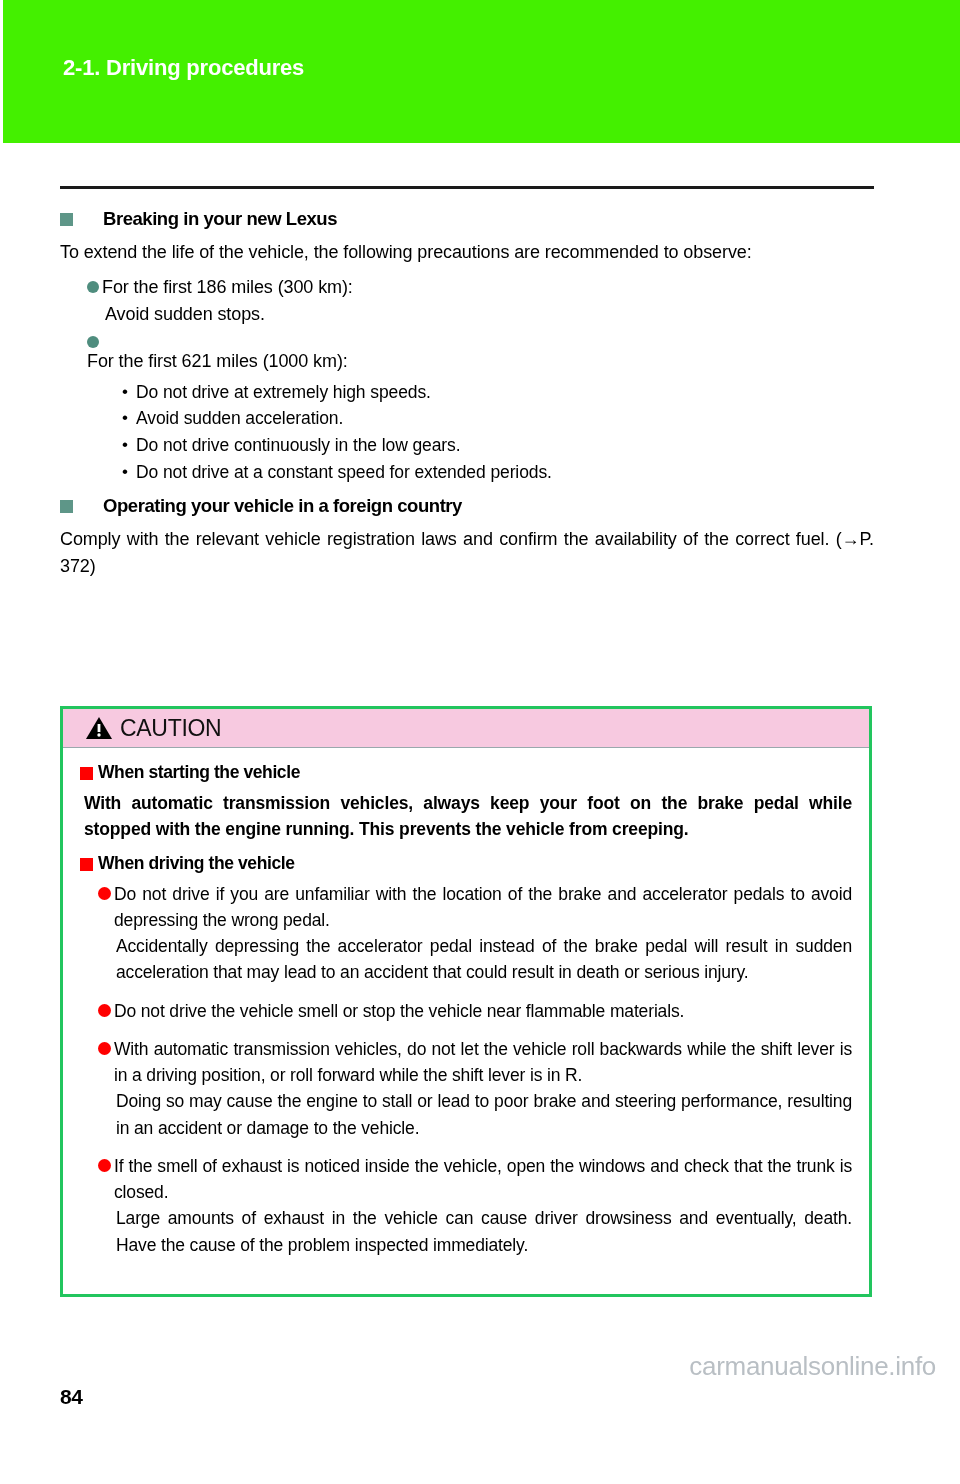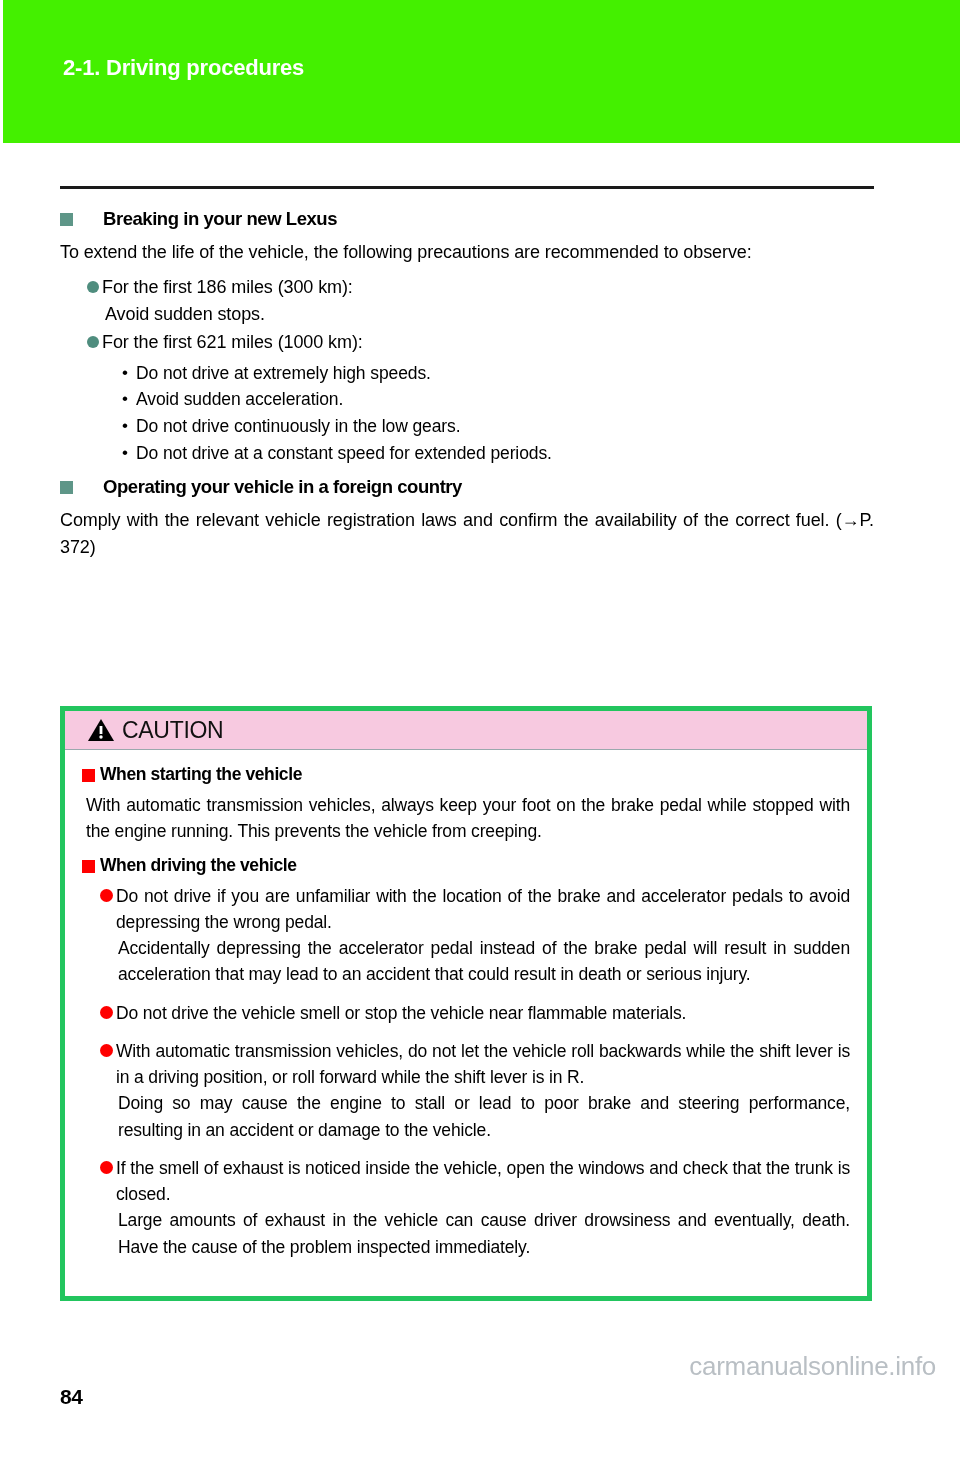--- a/index.html
+++ b/index.html
@@ -124,21 +124,21 @@
     font-size: 17px;
     line-height: 1.52;
   }
 
   
   .caution-box {
     position: absolute;
     left: 60px;
     top: 706px;
     width: 812px;
-    border: 5px solid #22c55e;
+    border: 3px solid #22c55e;
     background: #ffffff;
     box-sizing: border-box;
   }
   .caution-header {
     background: #f7c9e0;
     border-bottom: 1px solid #9aa8ad;
     height: 39px;
     display: flex;
     align-items: center;
     padding-left: 22px;
@@ -186,20 +186,21 @@
     letter-spacing: -0.4px;
     margin: 0 0 7px 0;
   }
   .c-para {
     margin: 0 0 10px 0;
     font-size: 17.5px;
     line-height: 1.5;
     text-align: justify;
     letter-spacing: -0.15px;
     padding-left: 4px;
+    font-weight: bold;
   }
   .c-bullet {
     display: flex;
     align-items: flex-start;
     margin: 0 0 12px 0;
     padding-left: 18px;
   }
   .c-bullet-text {
     font-size: 17.5px;
     line-height: 1.5;
@@ -249,21 +250,21 @@
   <p class="body">To extend the life of the vehicle, the following precautions are recommended to observe:</p>
 
   <div class="dot-item">
     <span class="dot-green"></span>
     <span class="dot-text">
       <span>For the first 186 miles (300 km):</span>
       <span class="sub">Avoid sudden stops.</span>
     </span>
   </div>
 
-  <div class="dot-item" style="margin-bottom:0;">
+  <div class="dot-item" style="margin-bottom:0;flex-direction:column;">
     <span class="dot-green"></span>
     <span class="dot-text">
       <span>For the first 621 miles (1000 km):</span>
     </span>
   </div>
 
   <div class="sub-list">
     <div class="sub-item">
       <span class="sub-mark">•</span>
       <span>Do not drive at extremely high speeds.</span>

